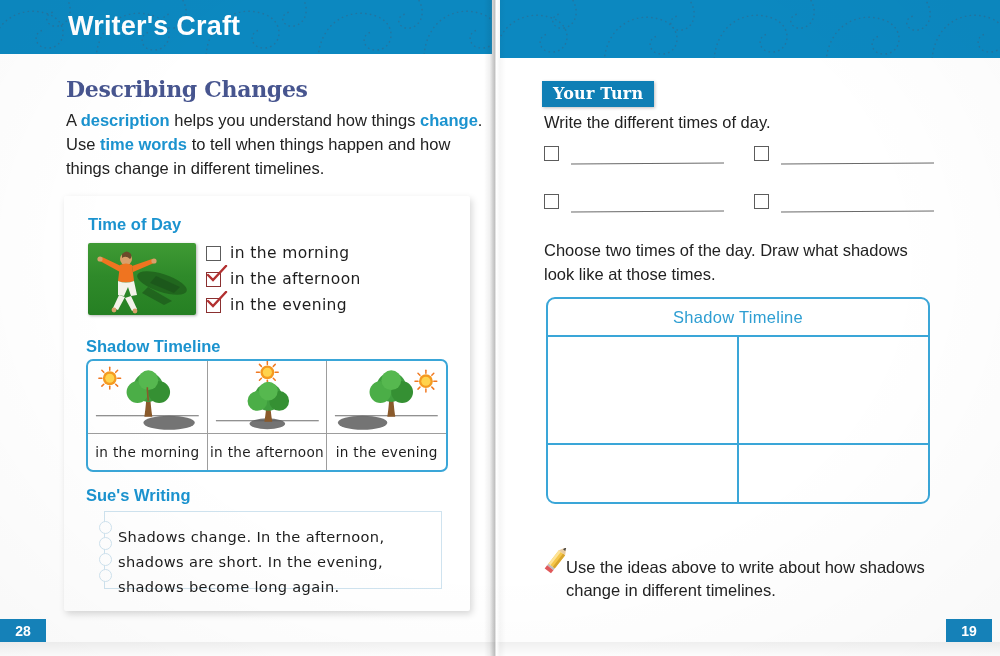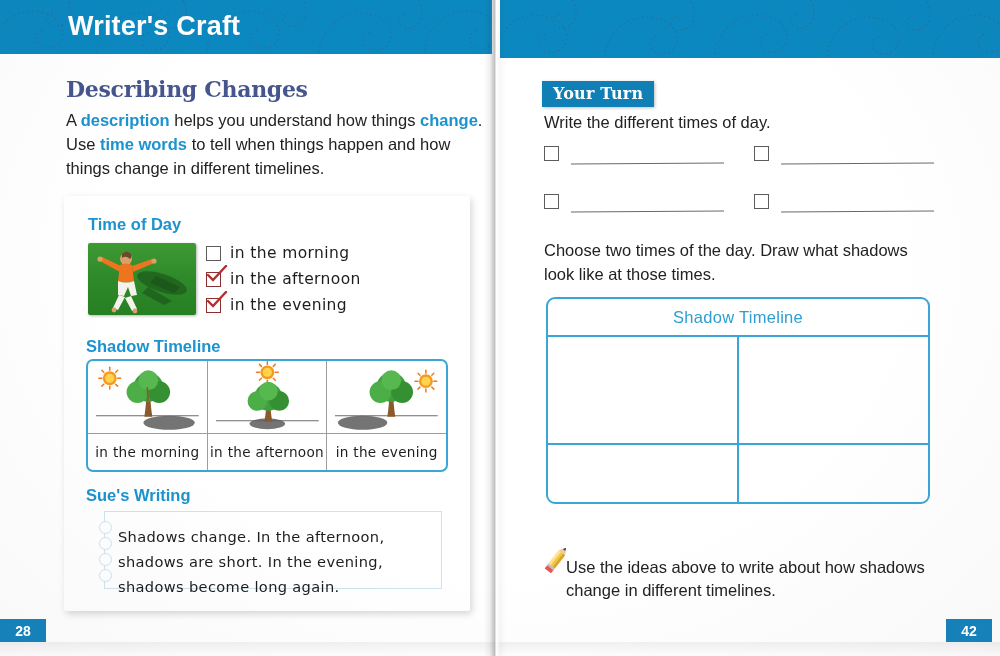--- a/index.html
+++ b/index.html
@@ -460,15 +460,15 @@
       </g>
     </svg>
   </div>
   <div class="pencil-note">Use the ideas above to write about how shadows change in different timelines.</div>
 
   <div class="gutter"></div>
   <div class="paper-tint"></div>
   <div class="page-edge-bottom"></div>
 
   <div class="pg pg-l">28</div>
-  <div class="pg pg-r">42</div>
+  <div class="pg pg-r">19</div>
 
 </div>
 
 </body></html>

